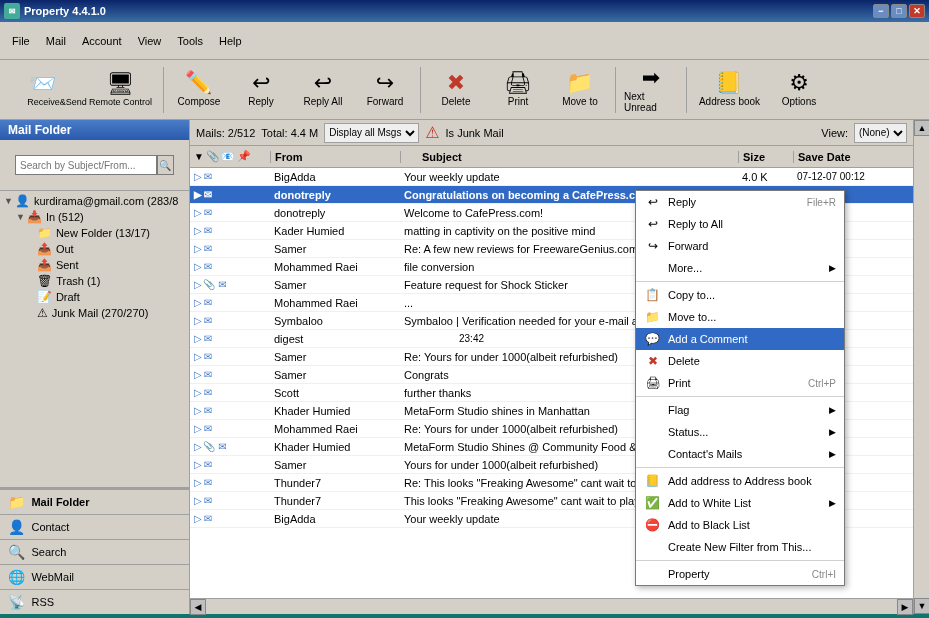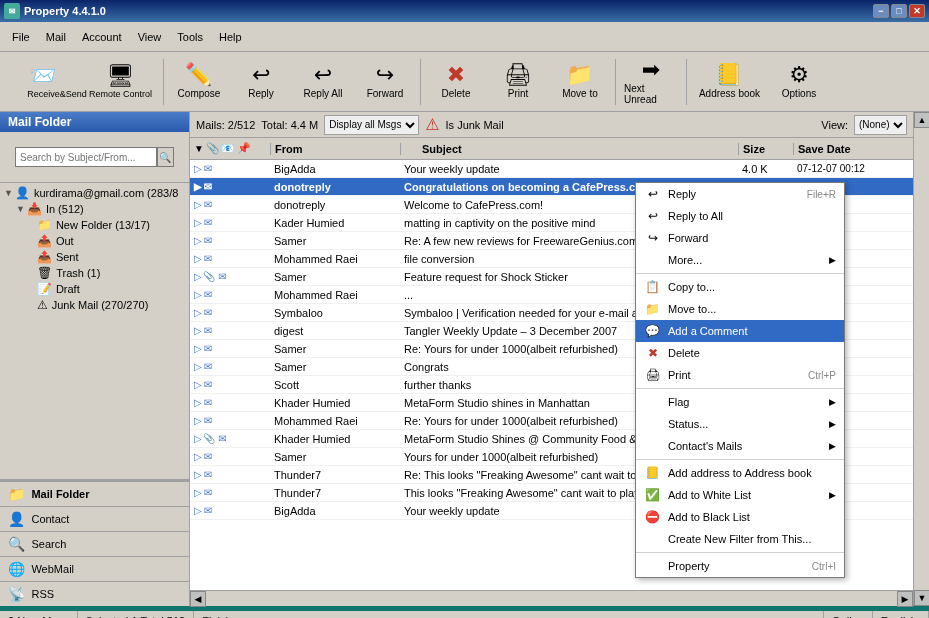--- a/index.html
+++ b/index.html
@@ -21,21 +21,21 @@
     .title-bar-icon { width: 16px; height: 16px; background: #4a9; border-radius: 2px; display: flex; align-items: center; justify-content: center; font-size: 8px; color: white; }
     .title-bar-buttons { display: flex; gap: 2px; }
     .tb-btn { width: 16px; height: 14px; border: 1px solid #888; border-radius: 2px; display: flex; align-items: center; justify-content: center; font-size: 9px; cursor: pointer; color: white; background: #6a8cbe; }
     .tb-btn.close { background: #c0392b; }
     .tb-btn.maximize { background: #6a8cbe; }
     .tb-btn.minimize { background: #6a8cbe; }
 
     
     .menu-bar {
       background: #d4d0c8;
-      height: 30px;
+      height: 38px;
       display: flex;
       align-items: center;
       border-bottom: 1px solid #a0a0a0;
       padding: 0 4px;
     }
     .menu-item {
       padding: 2px 8px;
       cursor: pointer;
       font-size: 11px;
     }
@@ -541,21 +541,20 @@
         <div class="row-size"></div>
         <div class="row-date">23:42</div>
       </div>
 
       <div class="email-row">
         <div class="row-icons">
             <span class="mail-icon">▷</span>
             <span class="mail-icon">✉</span>
           </div>
         <div class="row-from">digest</div>
-        <div class="row-subject">Tangler Weekly Update – 3 December 2007</div>
         <div class="row-size"></div>
         <div class="row-date">23:42</div>
       </div>
 
       <div class="email-row">
         <div class="row-icons">
             <span class="mail-icon">▷</span>
             <span class="mail-icon">✉</span>
           </div>
         <div class="row-from">Samer</div>

